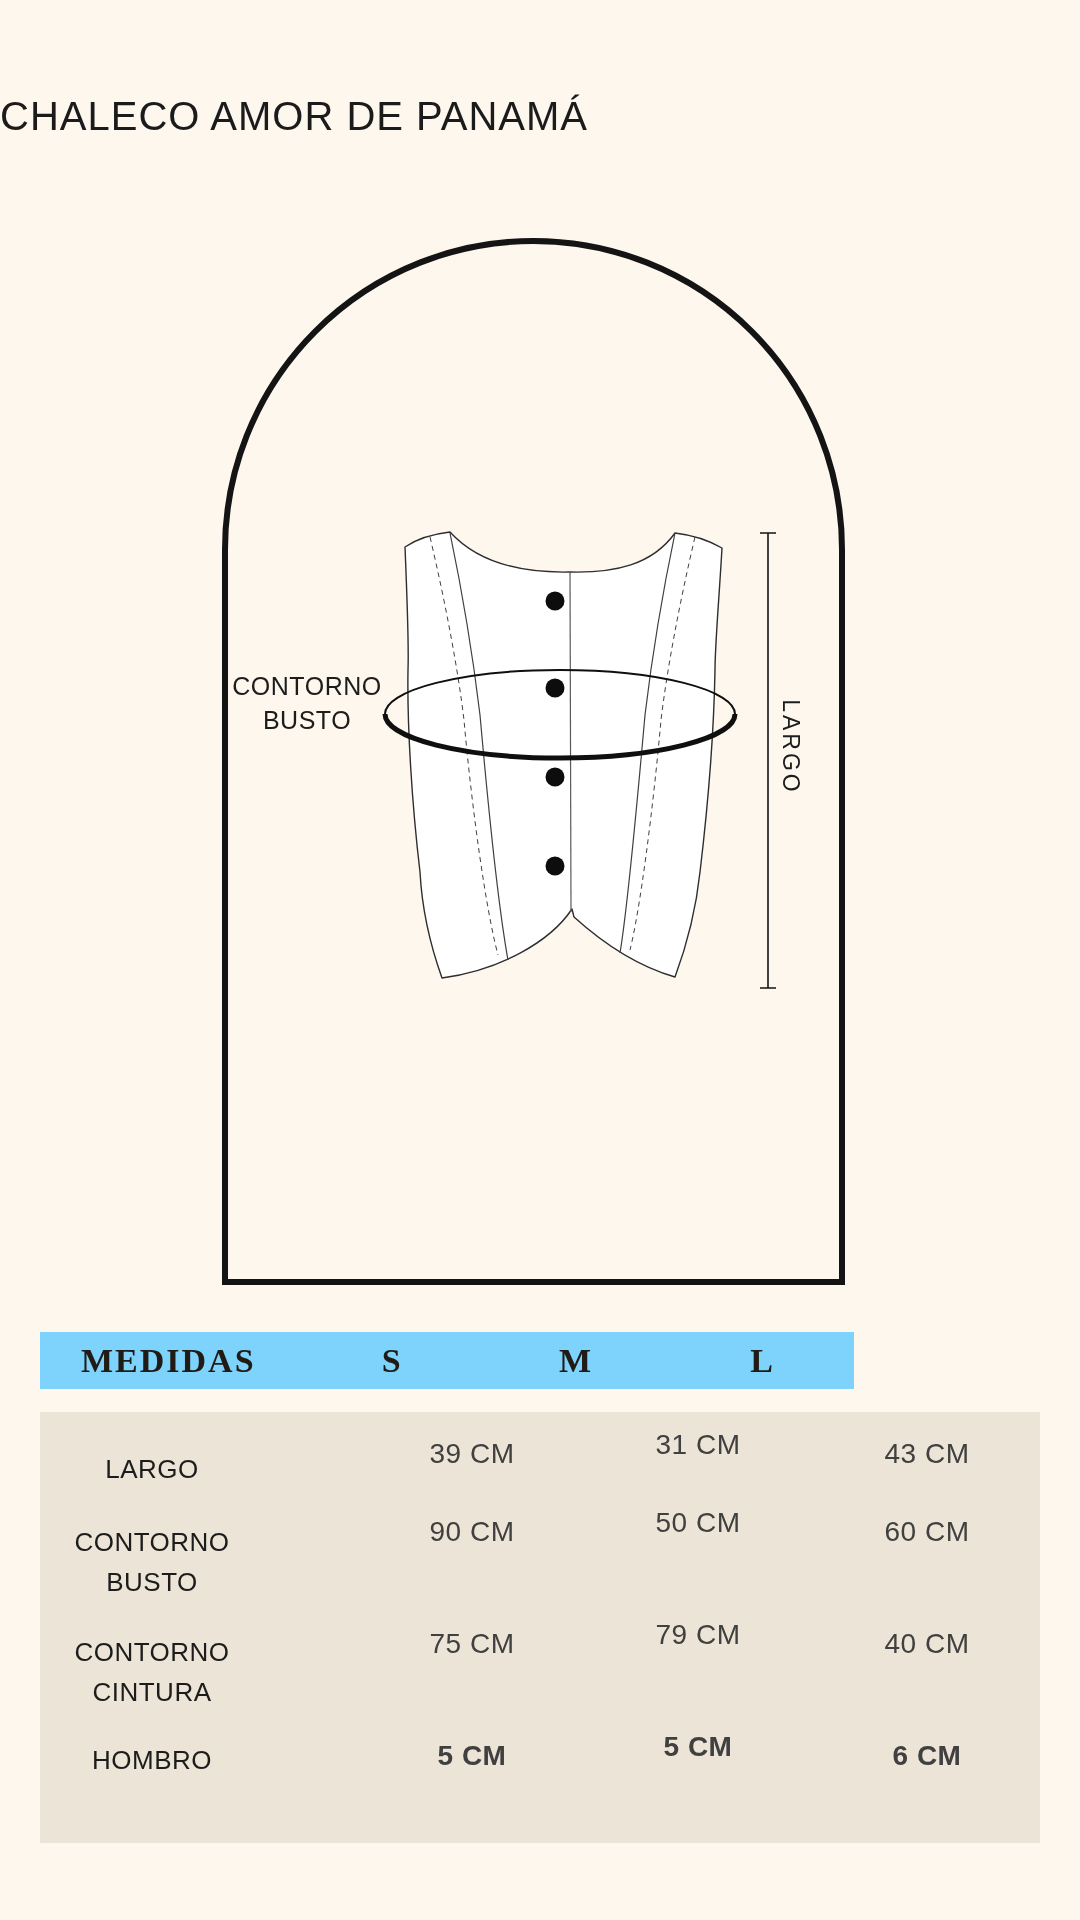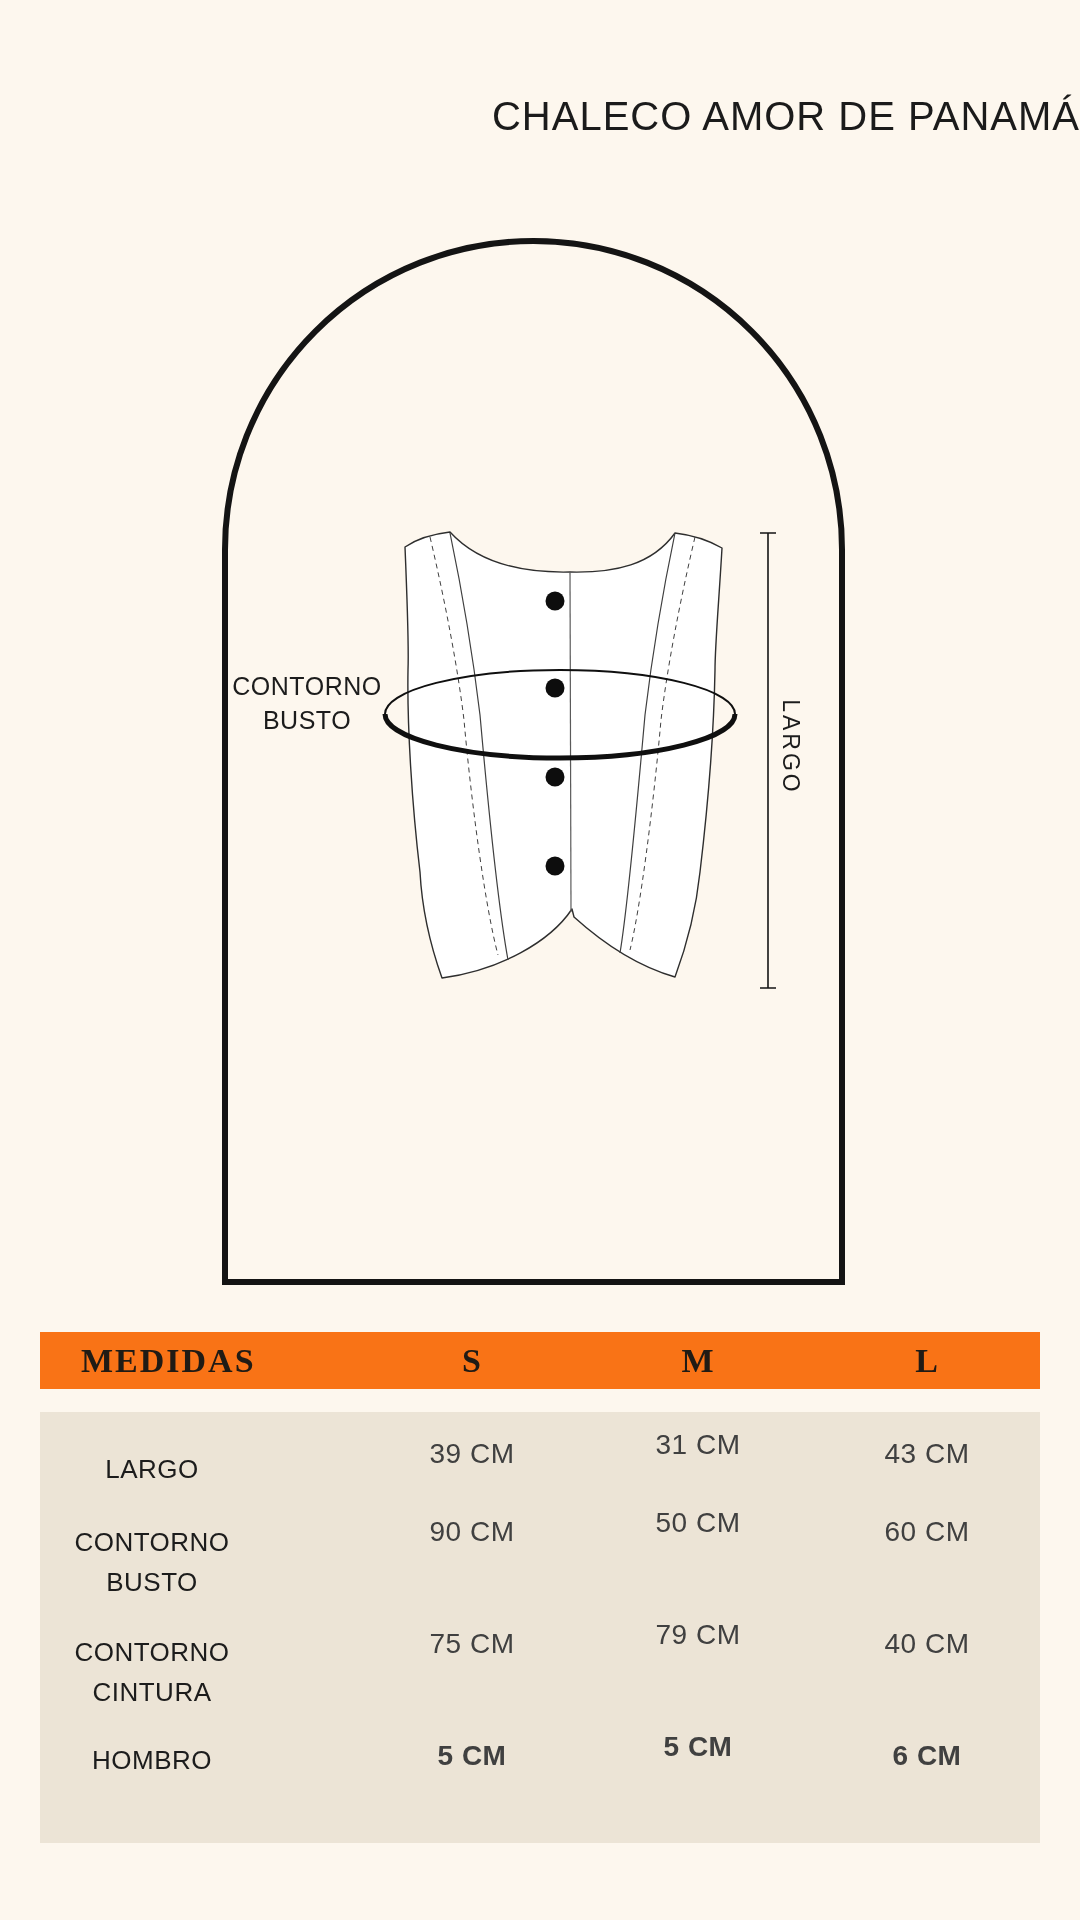--- a/index.html
+++ b/index.html
@@ -4,40 +4,40 @@
 <style>
   * { margin:0; padding:0; box-sizing:border-box; }
   html,body { background:#fdf7ee; }
   .page {
     position:relative; width:1080px; height:1920px;
     background:#fdf7ee; overflow:hidden;
     font-family:"Liberation Sans", sans-serif; color:#1b1b1b;
   }
   .title {
     position:absolute; top:94px; left:0; width:1080px;
-    text-align:right; font-size:40px; font-weight:400;
+    text-align:left; font-size:40px; font-weight:400;
     letter-spacing:1px; color:#1b1b1b;
   }
   .arch {
     position:absolute; left:222px; top:238px; width:623px; height:1047px;
     border:6px solid #141414;
     border-radius:312px 312px 0 0;
     background:transparent;
   }
   .vest-svg { position:absolute; left:370px; top:505px; width:450px; height:500px; }
   .bust-label {
     position:absolute; left:221px; top:669px; width:172px;
     text-align:center; font-size:25px; line-height:34px;
     letter-spacing:0.5px; color:#1c1c1c;
   }
   .bust-label span { display:block; }
 
   .thead {
-    position:absolute; left:40px; top:1332px; width:1000px; height:57px;
-    background:#f97316;
+    position:absolute; left:40px; top:1332px; width:814px; height:57px;
+    background:#7dd3fc;
     font-family:"Liberation Serif", serif; font-weight:700; color:#201b15;
   }
   .thead .measures {
     position:absolute; left:41px; top:50%; transform:translateY(-50%);
     font-size:34px; letter-spacing:2px;
   }
   .thead .size { position:absolute; top:50%; transform:translate(-50%,-50%); font-size:34px; letter-spacing:1px; }
   .tbody {
     position:absolute; left:40px; top:1412px; width:1000px; height:431px;
     background:#ece4d6;

